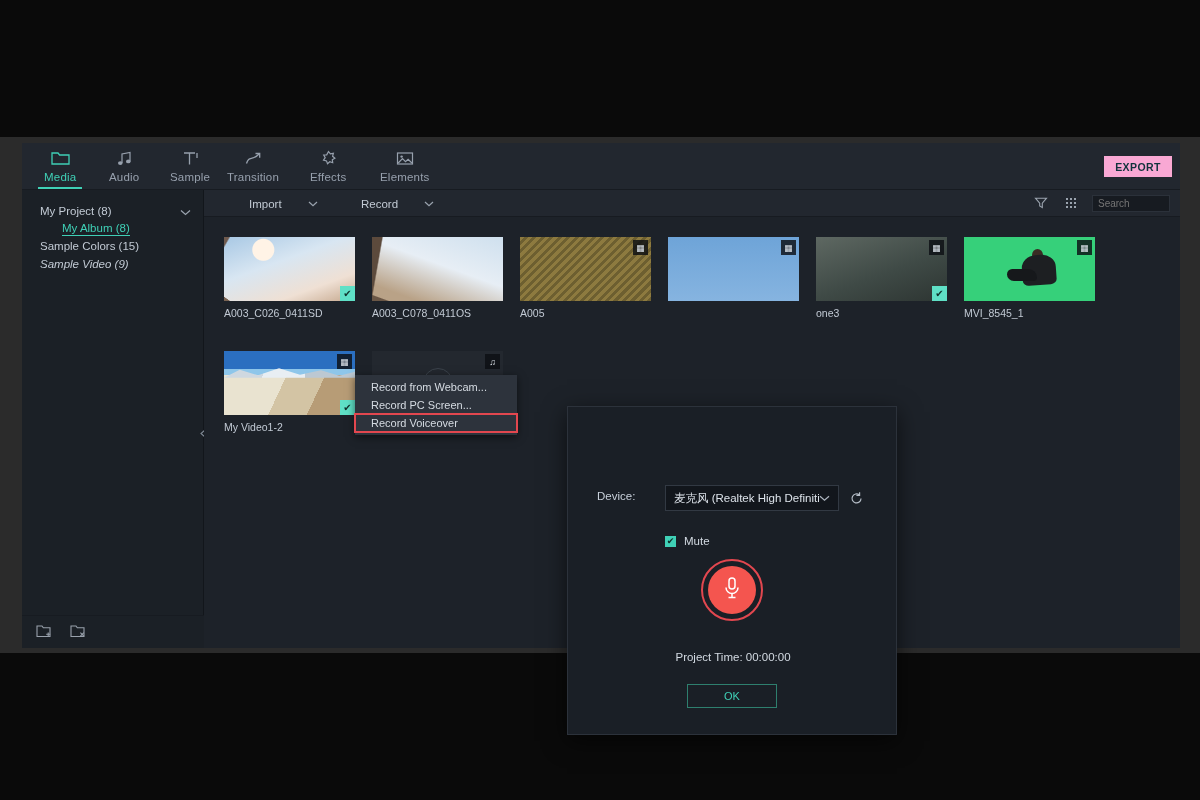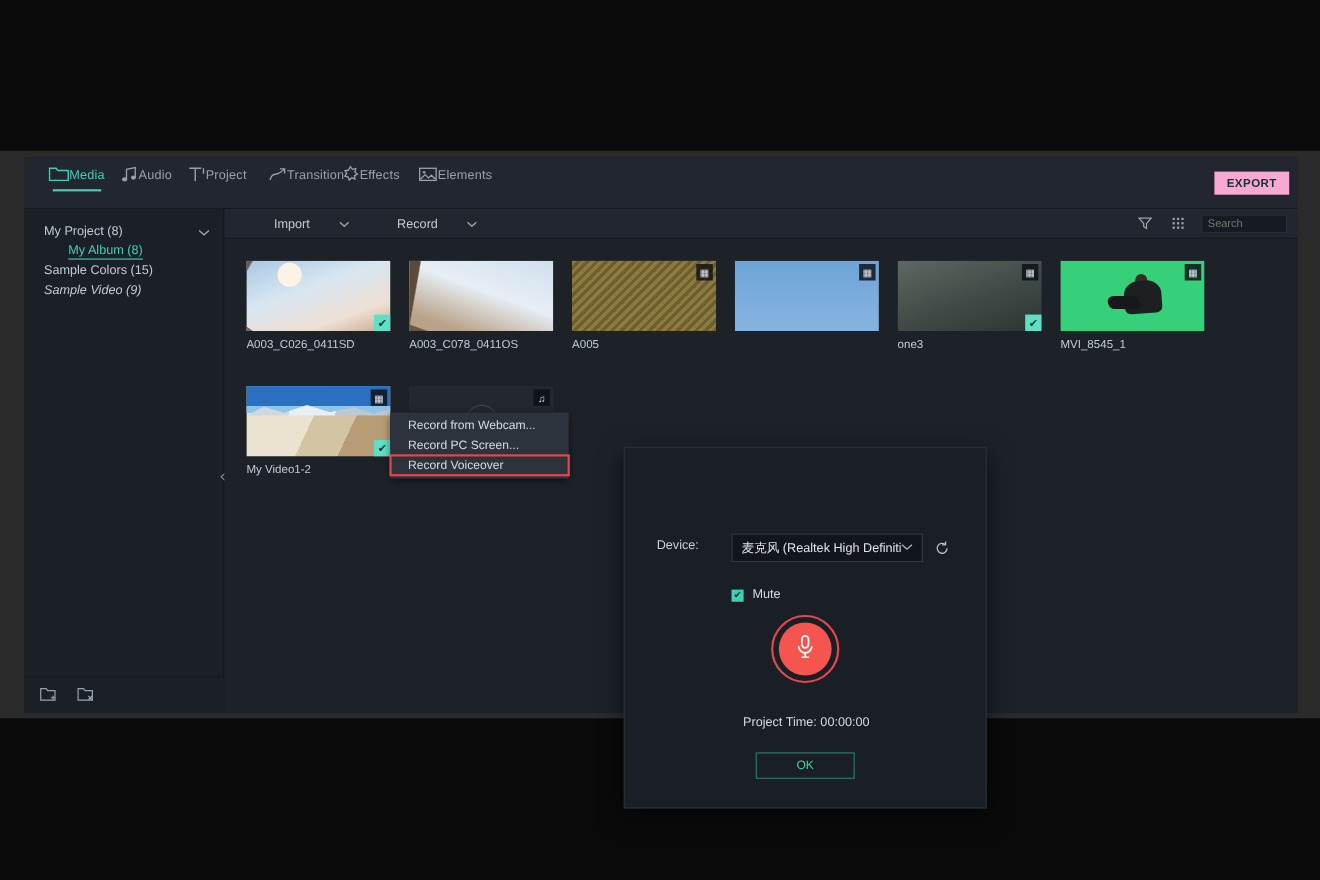--- a/index.html
+++ b/index.html
@@ -26,21 +26,21 @@
   }
 
   
   #tabbar {
     position: absolute; left: 0; top: 0; width: 1158px; height: 47px;
     background: #22272f;
     border-bottom: 1px solid #171b21;
   }
   .tab {
     position: absolute; top: 5px;
-    display: flex; align-items: center;
+    display: flex; flex-direction: column; align-items: center;
     color: #97a0ad; cursor: pointer; user-select: none;
   }
   .tab .ticon { height: 20px; display: flex; align-items: center; justify-content: center; }
   .tab .tlabel { font-size: 11.5px; margin-top: 3px; letter-spacing: .2px; }
   .tab.active { color: #3fd0b6; }
   .tab.active .underline {
     position: absolute; bottom: -6px; left: 50%; transform: translateX(-50%);
     width: 44px; height: 2px; background: #3fd0b6;
   }
 
@@ -284,24 +284,24 @@
         </span>
         <span class="tlabel">Audio</span>
       </div>
 
       <div class="tab" style="left:148px">
         <span class="ticon">
           <svg width="17" height="15" viewBox="0 0 17 15">
               <path d="M2 2h11M7.5 2v11.5M15 2v5" fill="none" stroke="#97a0ad" stroke-width="1.3"></path>
             </svg>
         </span>
-        <span class="tlabel">Project</span>
-      </div>
-
-      <div class="tab" style="left:221px">
+        <span class="tlabel">Sample</span>
+      </div>
+
+      <div class="tab" style="left:205px">
         <span class="ticon">
           <svg width="18" height="15" viewBox="0 0 18 15">
               <path d="M2.5 12.5C5 4 8 11 15.5 2.5" fill="none" stroke="#97a0ad" stroke-width="1.3"></path>
               <path d="M11.5 2.5h4.2v4.2" fill="none" stroke="#97a0ad" stroke-width="1.3"></path>
             </svg>
         </span>
         <span class="tlabel">Transition</span>
       </div>
 
       <div class="tab" style="left:288px">

